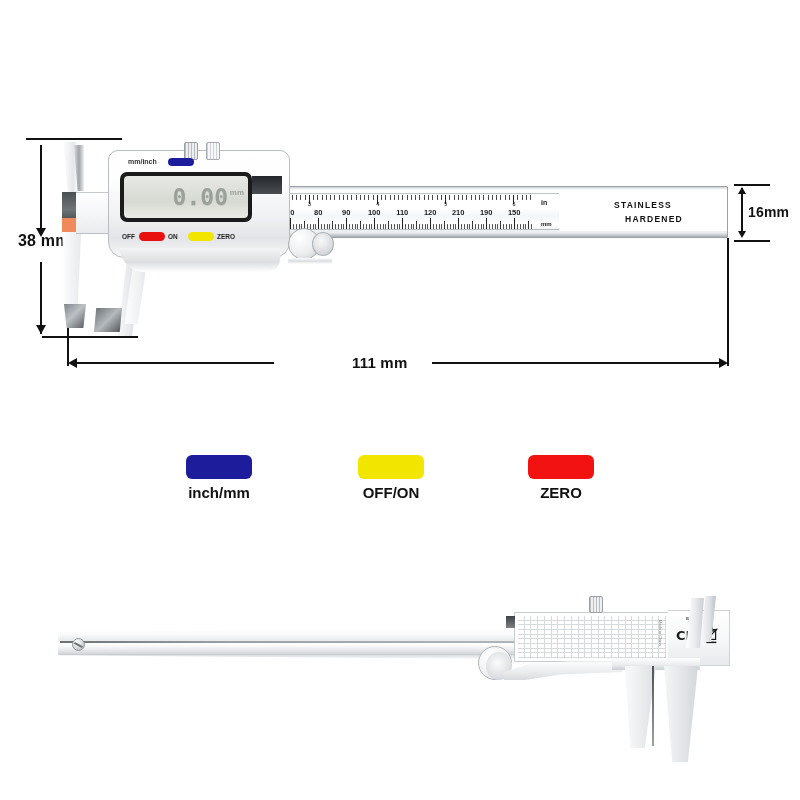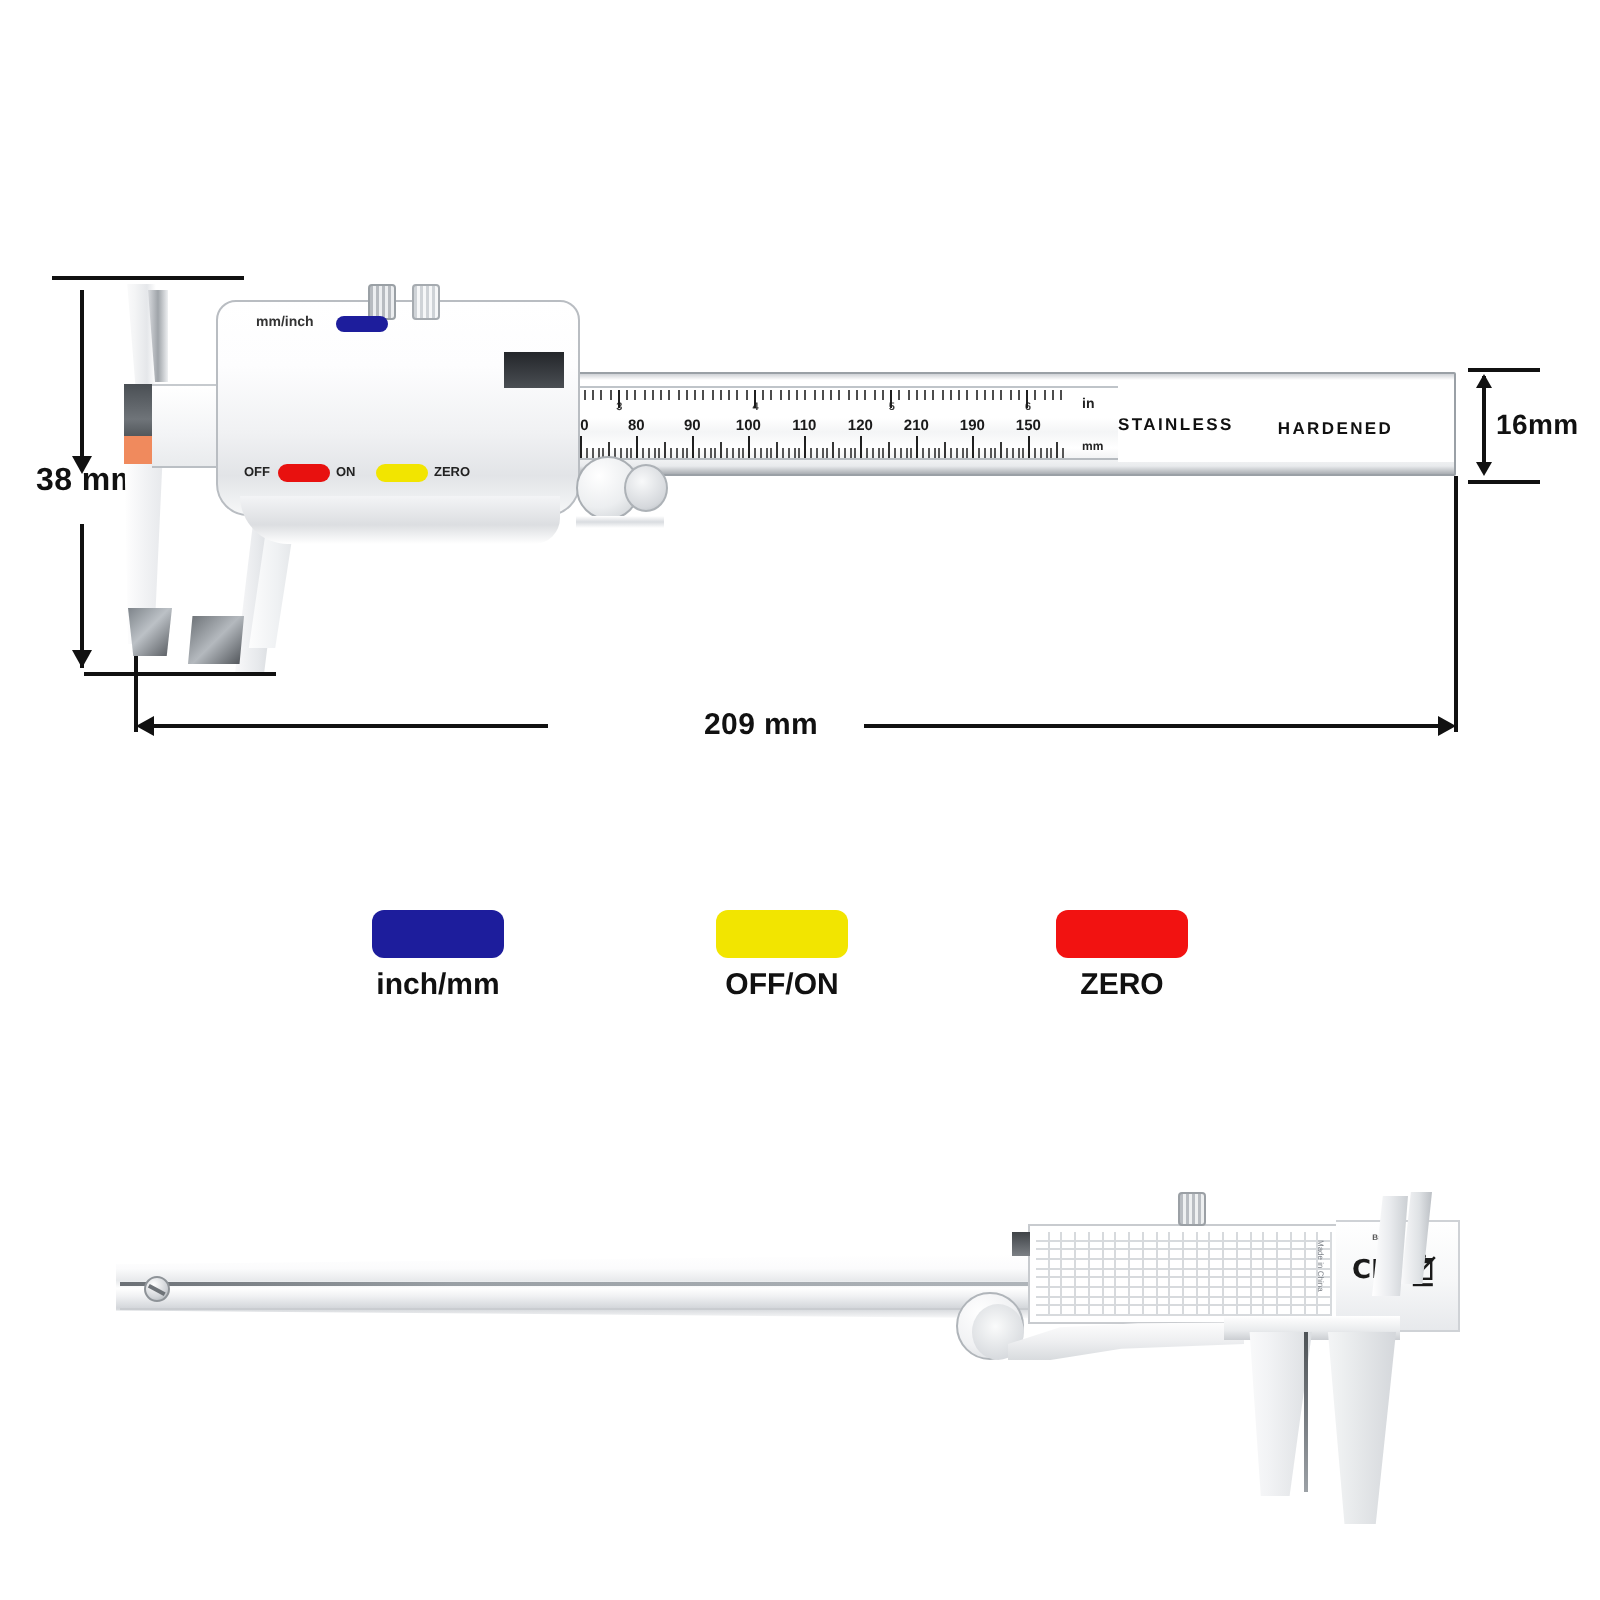--- a/index.html
+++ b/index.html
@@ -59,21 +59,21 @@
   .tick-lbl {
     position:absolute; color:#1a1a1a; font-weight:700;
     font-family: "Liberation Sans", sans-serif;
     transform: translateX(-50%);
   }
   .unit-lbl { position:absolute; color:#222; font-weight:600; }
 
   .stainless-plate {
     position:absolute; left:290px; top:6px; width:168px; height:38px;
     background:#ffffff;
-    display:flex; flex-direction:row; justify-content:flex-start; align-items:center;
+    display:flex; flex-direction:column; justify-content:center; align-items:center;
   }
   .stainless-plate div { color:#111; font-weight:700; letter-spacing:1.2px; }
 
   
   .head-body {
     position:absolute; left:108px; top:150px; width:182px; height:108px;
     border-radius: 10px 10px 16px 16px;
     border:1px solid #b9bdc2;
   }
   .head-skirt {
@@ -161,21 +161,21 @@
 
     <div class="vline" style="left:67px; top:268px; height:98px;"></div>
     <div class="vline" style="left:727px; top:238px; height:128px;"></div>
 
     <div class="hline" style="left:74px; top:362px; width:200px;"></div>
     <div class="arw arw-left" style="left:68px; top:358px;"></div>
 
     <div class="hline" style="left:432px; top:362px; width:292px;"></div>
     <div class="arw arw-right" style="left:719px; top:358px;"></div>
 
-    <div class="dimtext" style="left:352px; top:354px; font-size:15px;">209 mm</div>
+    <div class="dimtext" style="left:352px; top:354px; font-size:15px;">111 mm</div>
 
     <div class="hline" style="left:734px; top:184px; width:36px;"></div>
     <div class="hline" style="left:734px; top:240px; width:36px;"></div>
     <div class="vline" style="left:741px; top:188px; height:48px;"></div>
     <div class="arw arw-up-s" style="left:738px; top:187px;"></div>
     <div class="arw arw-down-s" style="left:738px; top:231px;"></div>
     <div class="dimtext" style="left:748px; top:204px; font-size:14px;">16mm</div>
 
     <div class="beam">
       <div class="beam-inner-top"></div>
@@ -414,20 +414,26 @@
     <div style="position:absolute; left:184px; top:142px; width:14px; height:18px;
                 background:repeating-linear-gradient(to right,#b7bbc0 0 1.5px,#eceef0 1.5px 3px);
                 border:1px solid #9aa0a5; border-radius:2px;"></div>
     <div style="position:absolute; left:206px; top:142px; width:14px; height:18px;
                 background:repeating-linear-gradient(to right,#cfd3d7 0 1.5px,#f6f7f8 1.5px 3px);
                 border:1px solid #a6abb0; border-radius:2px;"></div>
 
     <div class="mminch-lbl">mm/inch</div>
     <div class="pill pill-blue" style="left:168px; top:158px;"></div>
 
+    <div class="lcd">
+      <div class="lcd-face">
+        <div class="lcd-digits">0.00</div>
+        <div class="lcd-unit">mm</div>
+      </div>
+    </div>
 
     <div class="btn-txt" style="left:122px; top:233px;">OFF</div>
     <div class="pill pill-red" style="left:139px; top:232px;"></div>
     <div class="btn-txt" style="left:168px; top:233px;">ON</div>
 
     <div class="pill pill-yellow" style="left:188px; top:232px;"></div>
     <div class="btn-txt" style="left:217px; top:233px;">ZERO</div>
 
     <div style="position:absolute; left:288px; top:228px; width:32px; height:32px;
                 border-radius:50%;

